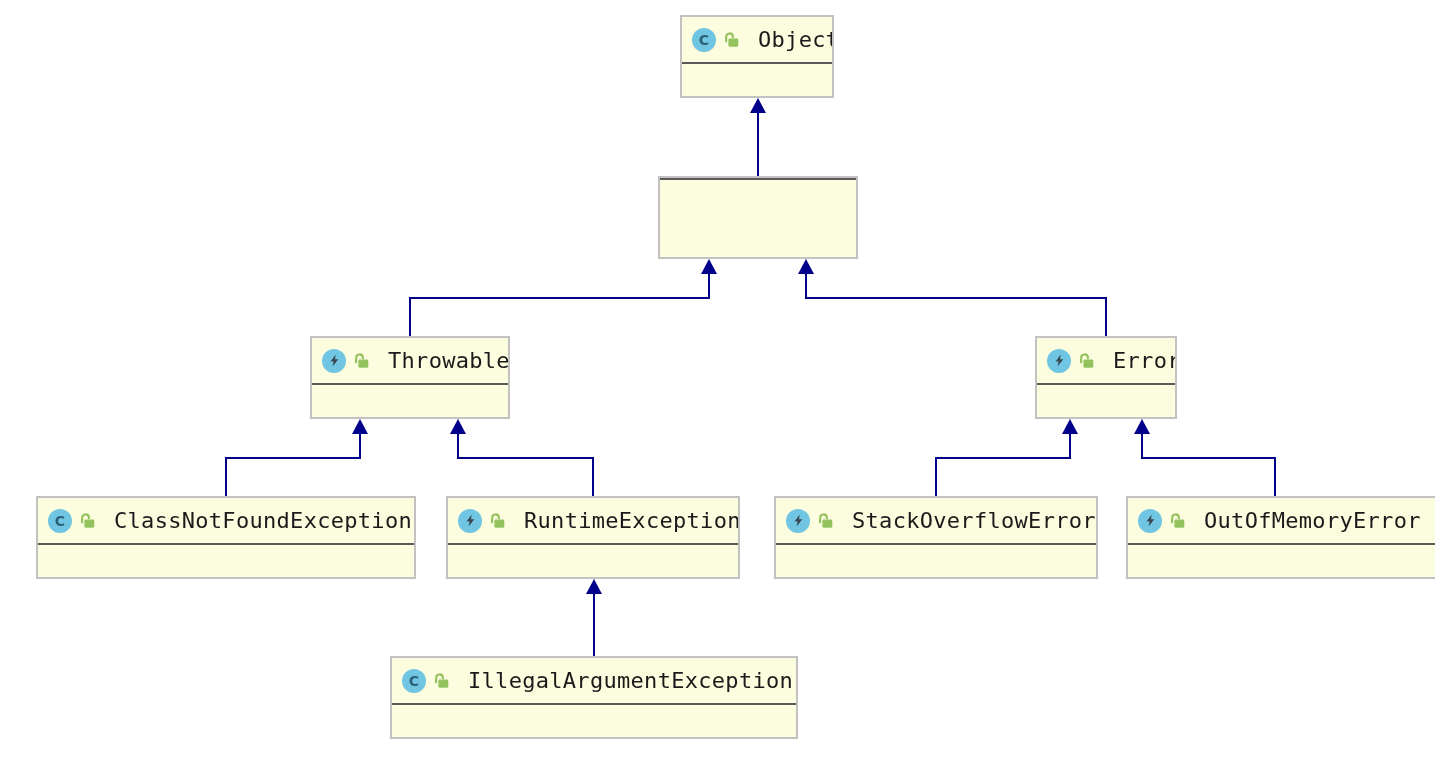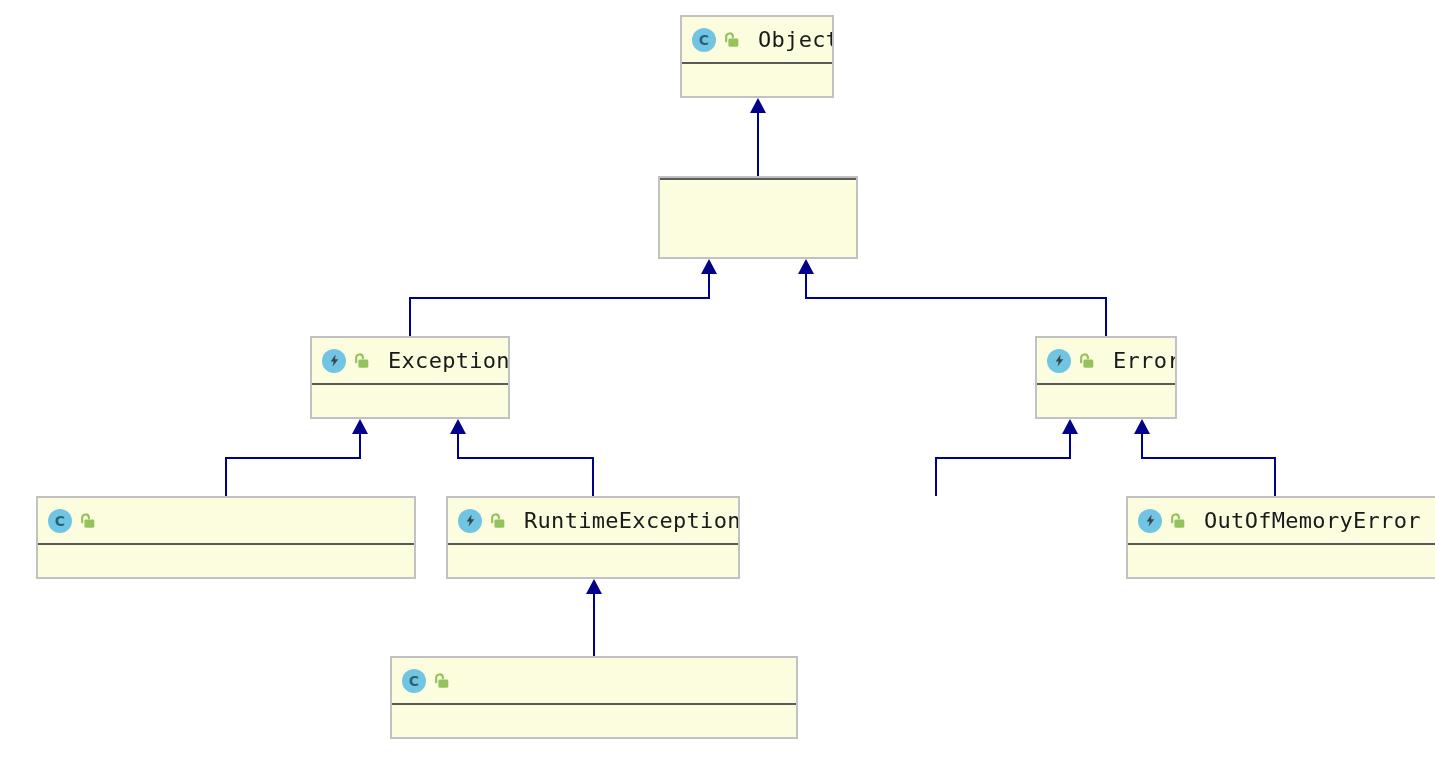--- a/index.html
+++ b/index.html
@@ -112,21 +112,21 @@
     <div class="title">
       <span class="badge">
         <svg width="13" height="15" viewBox="0 0 24 24">
             <polygon points="14,1 5,14 10.5,14 8.5,23 19,9.5 13,9.5" fill="#37474F"></polygon>
           </svg>
       </span>
       <svg class="lock" viewBox="0 0 20 20">
         <path d="M3.5,12 L3.5,7 A3.8,3.8 0 0 1 11,6.2 L11,7.6" stroke="#94C35E" stroke-width="2.4" fill="none" stroke-linecap="round"></path>
         <rect x="6" y="9" width="11" height="9" rx="1.5" fill="#94C35E"></rect>
       </svg>
-      <span class="label">Exception</span>
+      <span class="label">Throwable</span>
     </div>
     <div class="body"></div>
   </div>
 
   <div class="node" id="n-error">
     <div class="title">
       <span class="badge">
         <svg width="13" height="15" viewBox="0 0 24 24">
             <polygon points="14,1 5,14 10.5,14 8.5,23 19,9.5 13,9.5" fill="#37474F"></polygon>
           </svg>
@@ -140,40 +140,56 @@
     <div class="body"></div>
   </div>
 
   <div class="node" id="n-cnfe">
     <div class="title">
       <span class="badge">C</span>
       <svg class="lock" viewBox="0 0 20 20">
         <path d="M3.5,12 L3.5,7 A3.8,3.8 0 0 1 11,6.2 L11,7.6" stroke="#94C35E" stroke-width="2.4" fill="none" stroke-linecap="round"></path>
         <rect x="6" y="9" width="11" height="9" rx="1.5" fill="#94C35E"></rect>
       </svg>
+      <span class="label">ClassNotFoundException</span>
     </div>
     <div class="body"></div>
   </div>
 
   <div class="node" id="n-runtime">
     <div class="title">
       <span class="badge">
         <svg width="13" height="15" viewBox="0 0 24 24">
             <polygon points="14,1 5,14 10.5,14 8.5,23 19,9.5 13,9.5" fill="#37474F"></polygon>
           </svg>
       </span>
       <svg class="lock" viewBox="0 0 20 20">
         <path d="M3.5,12 L3.5,7 A3.8,3.8 0 0 1 11,6.2 L11,7.6" stroke="#94C35E" stroke-width="2.4" fill="none" stroke-linecap="round"></path>
         <rect x="6" y="9" width="11" height="9" rx="1.5" fill="#94C35E"></rect>
       </svg>
       <span class="label">RuntimeException</span>
     </div>
     <div class="body"></div>
   </div>
 
+  <div class="node" id="n-soe">
+    <div class="title">
+      <span class="badge">
+        <svg width="13" height="15" viewBox="0 0 24 24">
+            <polygon points="14,1 5,14 10.5,14 8.5,23 19,9.5 13,9.5" fill="#37474F"></polygon>
+          </svg>
+      </span>
+      <svg class="lock" viewBox="0 0 20 20">
+        <path d="M3.5,12 L3.5,7 A3.8,3.8 0 0 1 11,6.2 L11,7.6" stroke="#94C35E" stroke-width="2.4" fill="none" stroke-linecap="round"></path>
+        <rect x="6" y="9" width="11" height="9" rx="1.5" fill="#94C35E"></rect>
+      </svg>
+      <span class="label">StackOverflowError</span>
+    </div>
+    <div class="body"></div>
+  </div>
 
   <div class="node" id="n-oome">
     <div class="title">
       <span class="badge">
         <svg width="13" height="15" viewBox="0 0 24 24">
             <polygon points="14,1 5,14 10.5,14 8.5,23 19,9.5 13,9.5" fill="#37474F"></polygon>
           </svg>
       </span>
       <svg class="lock" viewBox="0 0 20 20">
         <path d="M3.5,12 L3.5,7 A3.8,3.8 0 0 1 11,6.2 L11,7.6" stroke="#94C35E" stroke-width="2.4" fill="none" stroke-linecap="round"></path>
@@ -184,17 +200,18 @@
     <div class="body"></div>
   </div>
 
   <div class="node" id="n-iae">
     <div class="title">
       <span class="badge">C</span>
       <svg class="lock" viewBox="0 0 20 20">
         <path d="M3.5,12 L3.5,7 A3.8,3.8 0 0 1 11,6.2 L11,7.6" stroke="#94C35E" stroke-width="2.4" fill="none" stroke-linecap="round"></path>
         <rect x="6" y="9" width="11" height="9" rx="1.5" fill="#94C35E"></rect>
       </svg>
+      <span class="label">IllegalArgumentException</span>
     </div>
     <div class="body"></div>
   </div>
 
 </div>
 
 </body></html>

